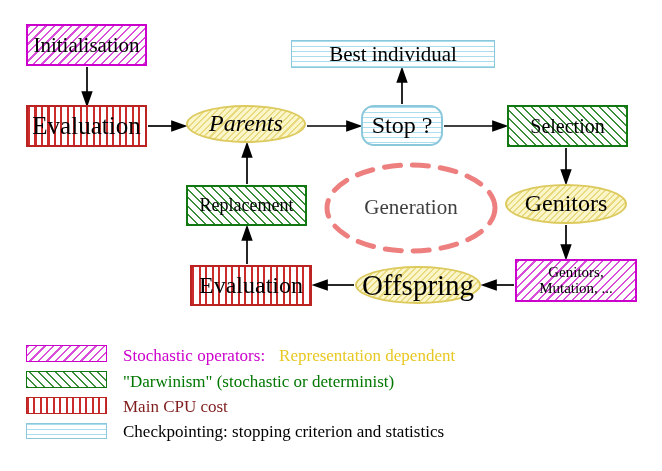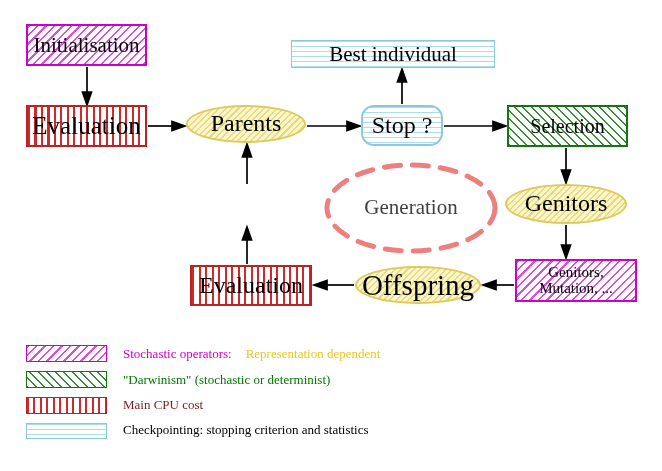--- a/index.html
+++ b/index.html
@@ -41,21 +41,21 @@
   .hatch-yellow {
     background: repeating-linear-gradient(135deg, #e9da7f 0, #e9da7f 1.5px, #fbf5ca 1.5px, #fbf5ca 4.5px);
     border: 2px solid #ddca5e;
   }
   .ellipse { border-radius: 50%; }
 
   
   #n-initialisation   { left: 26px;  top: 24px;  width: 121px; height: 42px; font-size: 21px; }
   #n-evaluation-top   { left: 26px;  top: 105px; width: 121px; height: 42px; font-size: 25px; }
   #n-best-individual  { left: 291px; top: 40px;  width: 204px; height: 28px; font-size: 21px; border-width: 1.5px; }
-  #n-parents          { left: 186px; top: 105px; width: 120px; height: 38px; font-size: 24px; }
+  #n-parents          { left: 186px; top: 105px; width: 120px; height: 38px; font-size: 24px; font-style: italic; }
   #n-stop             { left: 361px; top: 105px; width: 82px;  height: 41px; font-size: 24px; border-radius: 13px; }
   #n-selection        { left: 507px; top: 105px; width: 121px; height: 42px; font-size: 20px; }
   #n-replacement      { left: 186px; top: 185px; width: 121px; height: 41px; font-size: 18px; }
   #n-genitors         { left: 505px; top: 184px; width: 122px; height: 40px; font-size: 24px; }
   #n-evaluation-bot   { left: 190px; top: 265px; width: 122px; height: 41px; font-size: 24px; }
   #n-offspring        { left: 355px; top: 266px; width: 126px; height: 38px; font-size: 29px; }
   #n-crossover        { left: 515px; top: 259px; width: 122px; height: 43px; font-size: 15px; flex-direction: column; }
   #n-generation-label {
     position: absolute; left: 327px; top: 195px; width: 168px;
     text-align: center; color: #404040; font-size: 21px;
@@ -65,21 +65,21 @@
     position: absolute; left: 0; top: 0; width: 662px; height: 471px;
     pointer-events: none;
   }
 
   
   .swatch { position: absolute; left: 26px; width: 81px; height: 17px; box-sizing: border-box; }
   #sw-magenta { top: 345px; border-width: 1.5px; }
   #sw-green   { top: 371px; border-width: 1.5px; }
   #sw-red     { top: 397px; border-width: 1.5px; }
   #sw-cyan    { top: 423px; height: 16px; border-width: 1.5px; }
-  .legend-line { position: absolute; left: 123px; font-size: 13px; white-space: nowrap; }
+  .legend-line { position: absolute; left: 123px; font-size: 17px; white-space: nowrap; }
   #lg-line1 { top: 346px; }
   #lg-line2 { top: 372px; }
   #lg-line3 { top: 397px; }
   #lg-line4 { top: 422px; }
   #lg-stochastic { color: #cc00cc; }
   #lg-representation { color: #e8c822; padding-left: 14px; }
   #lg-darwinism { color: #007700; }
   #lg-cpu { color: #7f1d1d; }
   #lg-checkpointing { color: #000000; }
 </style>
@@ -144,20 +144,23 @@
   </div>
 
   <div class="node stripes-cyan" id="n-stop">
     <span>Stop ?</span>
   </div>
 
   <div class="node hatch-green" id="n-selection">
     <span>Selection</span>
   </div>
 
+  <div class="node hatch-green" id="n-replacement">
+    <span>Replacement</span>
+  </div>
 
   <div class="node hatch-yellow ellipse" id="n-genitors">
     <span>Genitors</span>
   </div>
 
   <div class="node stripes-red" id="n-evaluation-bot">
     <span>Evaluation</span>
   </div>
 
   <div class="node hatch-yellow ellipse" id="n-offspring">

